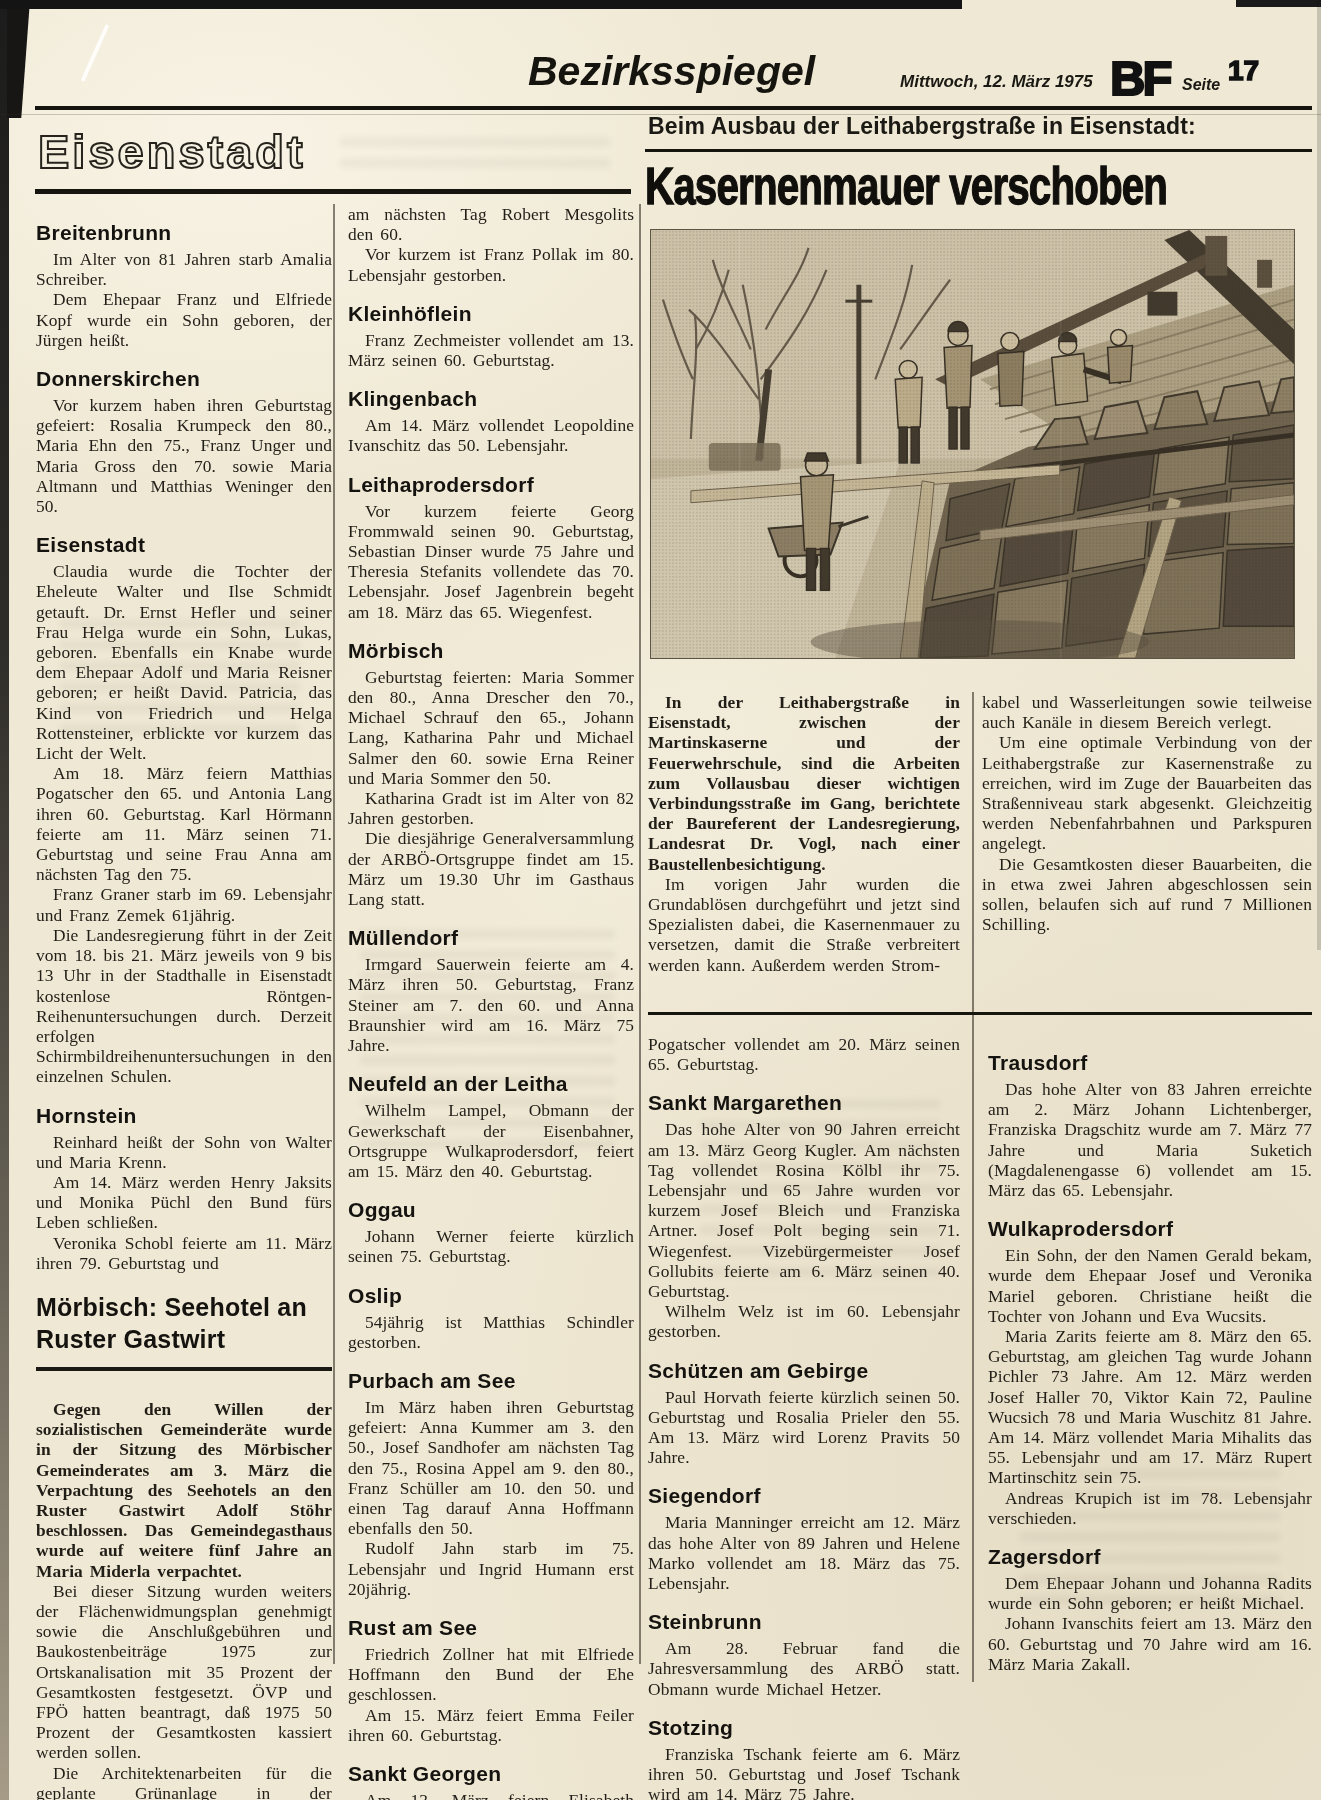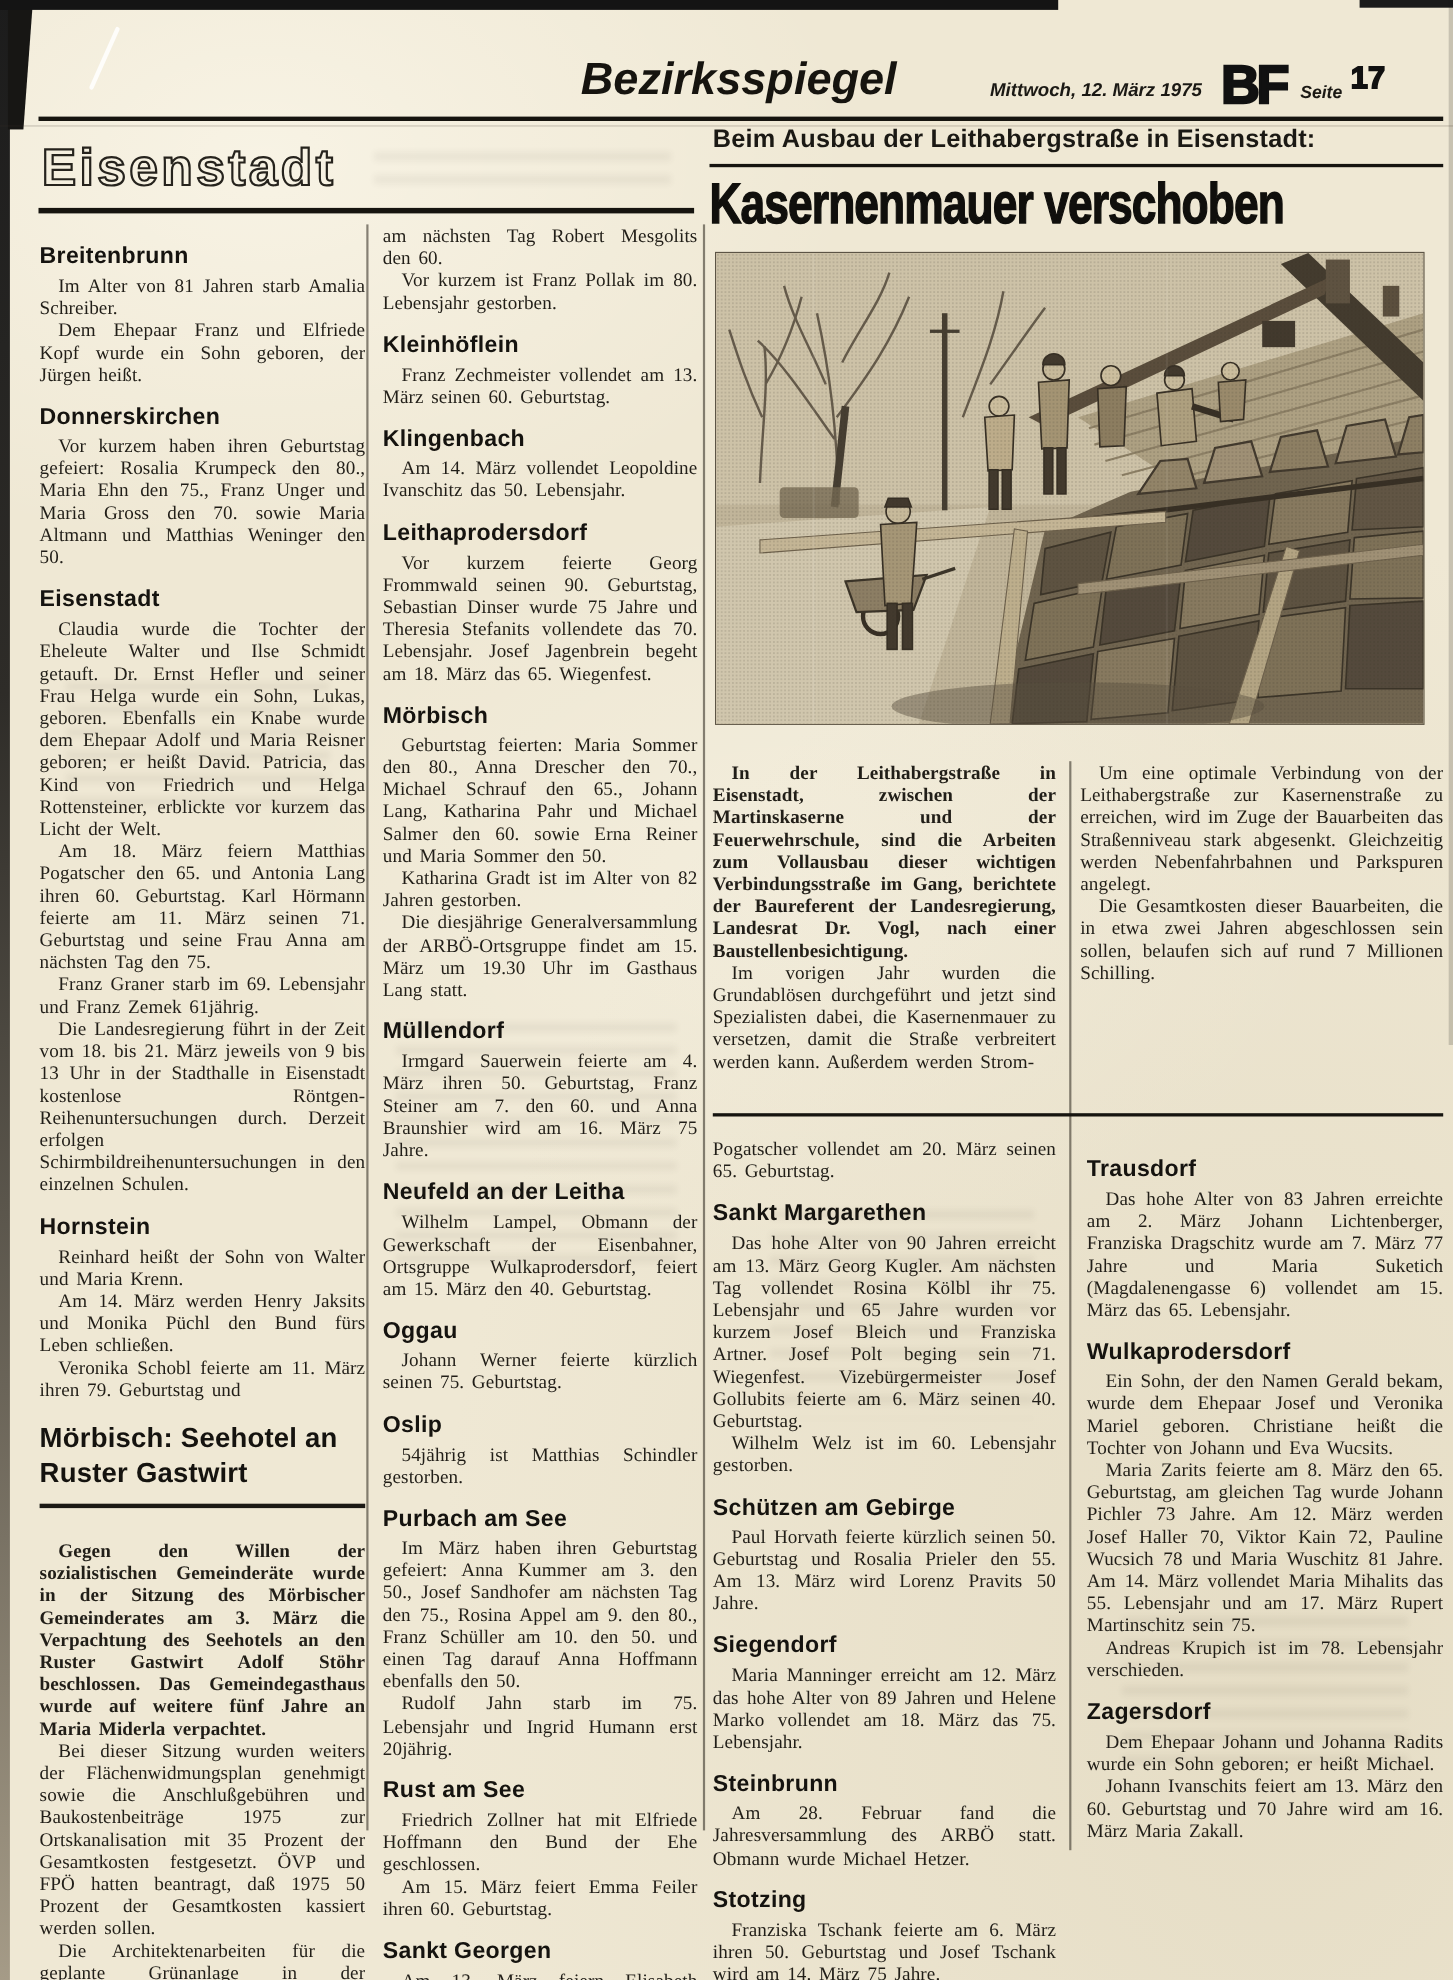--- a/index.html
+++ b/index.html
@@ -263,20 +263,21 @@
     </svg>
   </div>
 
   <div class="col" style="left:648px;top:692px;width:312px;">
 
   <div class="blk blk-boldpara">In der Leithabergstraße in Eisenstadt, zwischen der Martinskaserne und der Feuerwehrschule, sind die Arbeiten zum Vollausbau dieser wichtigen Verbindungsstraße im Gang, berichtete der Baureferent der Landesregierung, Landesrat Dr. Vogl, nach einer Baustellenbesichtigung.</div>
       <div class="blk blk-para">Im vorigen Jahr wurden die Grundablösen durchgeführt und jetzt sind Spezialisten dabei, die Kasernenmauer zu versetzen, damit die Straße verbreitert werden kann. Außerdem werden Strom-</div>
     </div>
   <div class="col" style="left:982px;top:692px;width:330px;">
 
+  <div class="blk blk-cont">kabel und Wasserleitungen sowie teilweise auch Kanäle in diesem Bereich verlegt.</div>
       <div class="blk blk-para">Um eine optimale Verbindung von der Leithabergstraße zur Kasernenstraße zu erreichen, wird im Zuge der Bauarbeiten das Straßenniveau stark abgesenkt. Gleichzeitig werden Nebenfahrbahnen und Parkspuren angelegt.</div>
       <div class="blk blk-para">Die Gesamtkosten dieser Bauarbeiten, die in etwa zwei Jahren abgeschlossen sein sollen, belaufen sich auf rund 7 Millionen Schilling.</div>
     </div>
 
   <div class="mid-rule"></div>
 
   <div class="col" style="left:648px;top:1034px;width:312px;">
 
   <div class="blk blk-cont">Pogatscher vollendet am 20. März seinen 65. Geburtstag.</div>
       <div class="blk blk-heading">Sankt Margarethen</div>

